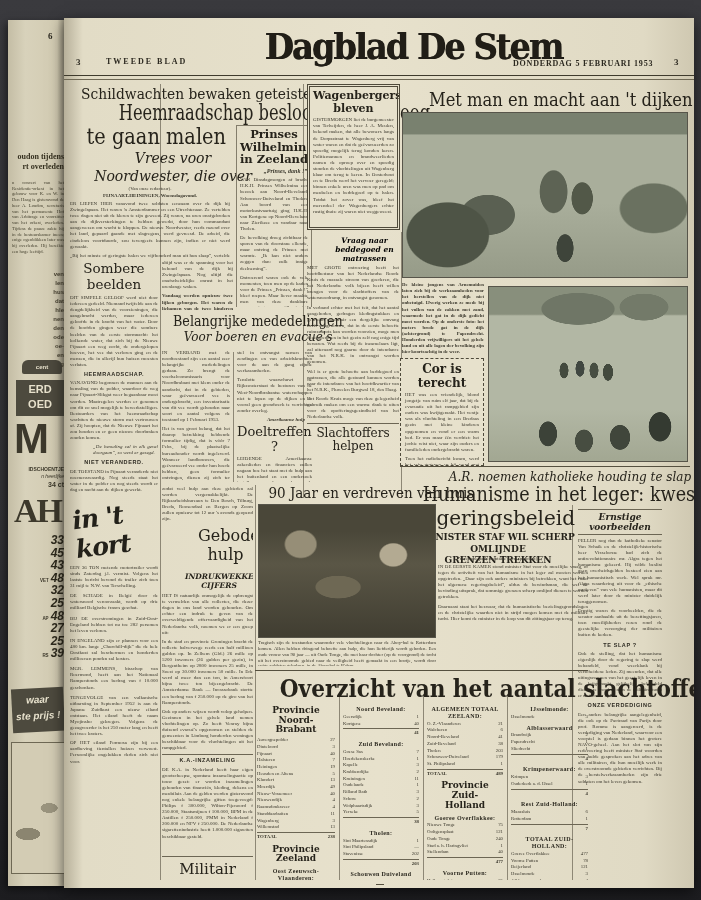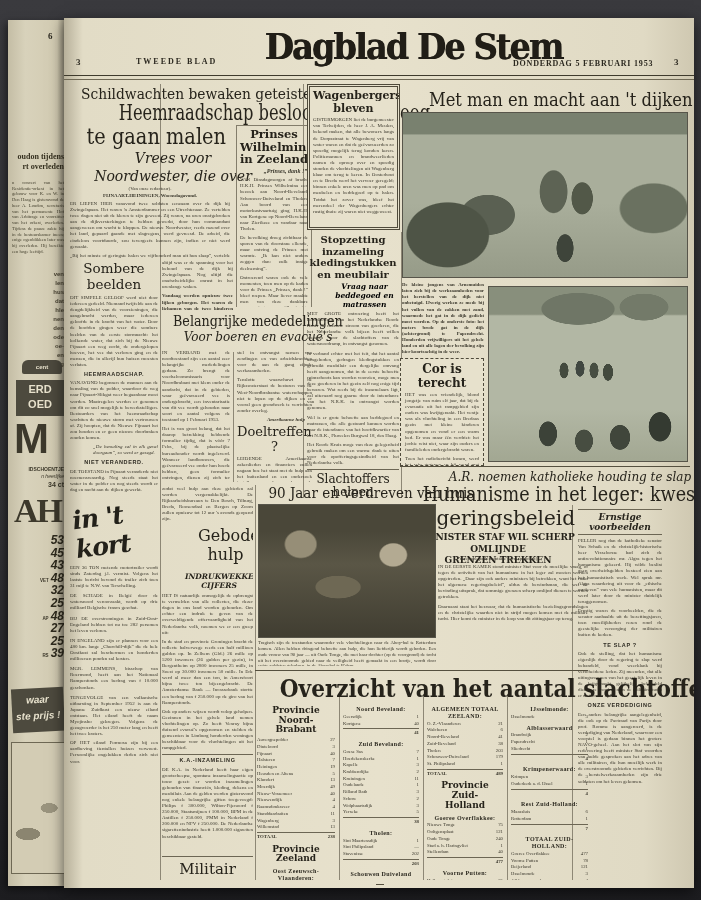--- a/index.html
+++ b/index.html
@@ -22,21 +22,21 @@
   .serif{font-family:"DejaVu Serif",serif;}
   .nowrap{white-space:nowrap;}
   .subcap{font:bold 5.5px/1.3 "Liberation Sans",sans-serif;letter-spacing:.6px;text-align:center;color:#2e2b22;margin:3px 0 2px;}
   .para{margin:0 0 3px 0;}
   .vr{position:absolute;width:1px;background:#8d8775;}
   .hr{position:absolute;height:1px;background:#55503f;}
   
   .masthead{font-family:"DejaVu Serif",serif;font-weight:bold;font-size:35px;
     letter-spacing:-2px;color:#211e17;text-shadow:.6px 0 #211e17;transform:scaleX(.96);transform-origin:center;}
   .pgnum{font:bold 9px/1 "Liberation Serif",serif;color:#2c2920;}
-  .edition{font:bold 8px/1 "Liberation Serif",serif;letter-spacing:2px;color:#2c2920;margin-left:30px;}
+  .edition{font:bold 8px/1 "Liberation Serif",serif;letter-spacing:2px;color:#2c2920;}
   .dateline-top{font:bold 8px/1 "Liberation Serif",serif;letter-spacing:.8px;color:#2c2920;padding-left:29px;}
   
   .h-big{font-family:"DejaVu Serif",serif;color:#26231b;}
   .kicker{font:15px/1 "DejaVu Serif",serif;}
   .fit{white-space:nowrap;transform-origin:center;display:inline-block;}
   
   .photo{box-shadow:inset 0 0 0 1px #57554a;}
   #photo1{background:
     radial-gradient(70px 55px at 16% 74%, #4e5446 0 58%, transparent 60%),
     radial-gradient(46px 34px at 30% 62%, #5a6052 0 58%, transparent 60%),
@@ -117,21 +117,21 @@
     <div class="abs" style="left:4px;top:446px;width:52px;font:bold 5px/1.4 'Liberation Sans',sans-serif;color:#3c382a;text-align:right;">
       <div>IDSCHOENTJE</div>
       <div style="font-weight:normal;font-style:italic;">n heerlijke</div>
       <div style="font-size:7px;">34 ct</div>
     </div>
     <div class="abs" style="left:6px;top:474px;width:50px;font:bold 34px/1 'Liberation Serif',serif;color:#3d392c;letter-spacing:-2px;">AH</div>
     <div class="abs" style="left:2px;top:514px;width:54px;">
 
         <div class="price-row">
           <span class="price-label"></span>
-          <span class="price-val">53</span>
+          <span class="price-val">33</span>
         </div>
 
         <div class="price-row">
           <span class="price-label"></span>
           <span class="price-val">45</span>
         </div>
 
         <div class="price-row">
           <span class="price-label"></span>
           <span class="price-val">43</span>
@@ -279,21 +279,20 @@
 
     <div class="abs boxed" style="left:243px;top:66px;width:93px;height:146px;padding:5px 5px;box-sizing:border-box;overflow:hidden;">
       <div class="serif tb cen" style="font-size:11px;line-height:1.15;color:#26231b;">
         <div>Wagenbergers</div>
         <div>bleven</div>
       </div>
       <div class="t" style="margin-top:2px;">GISTERMORGEN liet de burgemeester van Terheijden, de heer J. A. Meulen, bekend maken, dat alle bewoners langs de Dorpsstraat te Wagenberg vrij van water waren en dat de geëvacueerden zo spoedig mogelijk terug konden keren. Politiemannen en brandweerlieden namen de oproep over en spoedig stonden de vluchtelingen uit Wagenberg klaar om terug te keren. In Oosterhout en te Breda werd het vervoer geregeld; binnen enkele uren was men op pad om meubelen en beddegoed op te halen. Totdat het zover was, bleef het merendeel der Wagenbergers echter rustig thuis: zij waren niet weggeweest.</div>
     </div>
 
     <div class="abs" style="left:243px;top:216px;width:92px;height:264px;overflow:hidden;">
-      <div class="serif tb cen" style="font-size:10px;line-height:1.15;color:#26231b;">Stopzetting inzameling kledingstukken en meubilair</div>
       <div class="serif ti tb cen" style="font-size:7.5px;margin:2px 0;">Vraag naar beddegoed en matrassen</div>
       <div class="t para">MET GROTE ontroering heeft het hoofdbestuur van het Nederlandse Roode Kruis de massale stroom van goederen, die het Nederlandse volk bijeen heeft willen brengen voor de slachtoffers van de watersnoodramp, in ontvangst genomen.</div>
       <div class="t para">In verband echter met het feit, dat het aantal aangeboden, gedragen kledingstukken en gebruikt meubilair een dergelijke omvang heeft aangenomen, dat in de eerste behoefte ruimschoots kan worden voorzien, moge men deze goederen in het gezin zelf nog enige tijd bewaren. Wat reeds bij de inzamelaars ligt, zal uiteraard nog gaarne door de intendance van het N.R.K. in ontvangst worden genomen.</div>
       <div class="t para">Wel is er grote behoefte aan beddegoed en matrassen, die alle gestuurd kunnen worden naar de intendance van het hoofdkwartier van het N.R.K., Fluwelen Burgwal 18, den Haag.</div>
       <div class="t para">Het Roode Kruis moge van deze gelegenheid gebruik maken om een warme dank te uiten voor de opofferingsgezindheid van het Nederlandse volk.</div>
       <div style="border-top:1px solid #6c6654;margin:3px 0;"></div>
       <div class="serif cen" style="font-size:12px;line-height:1.1;color:#26231b;">
         <div>Slachtoffers helpen</div>
 
       </div>

